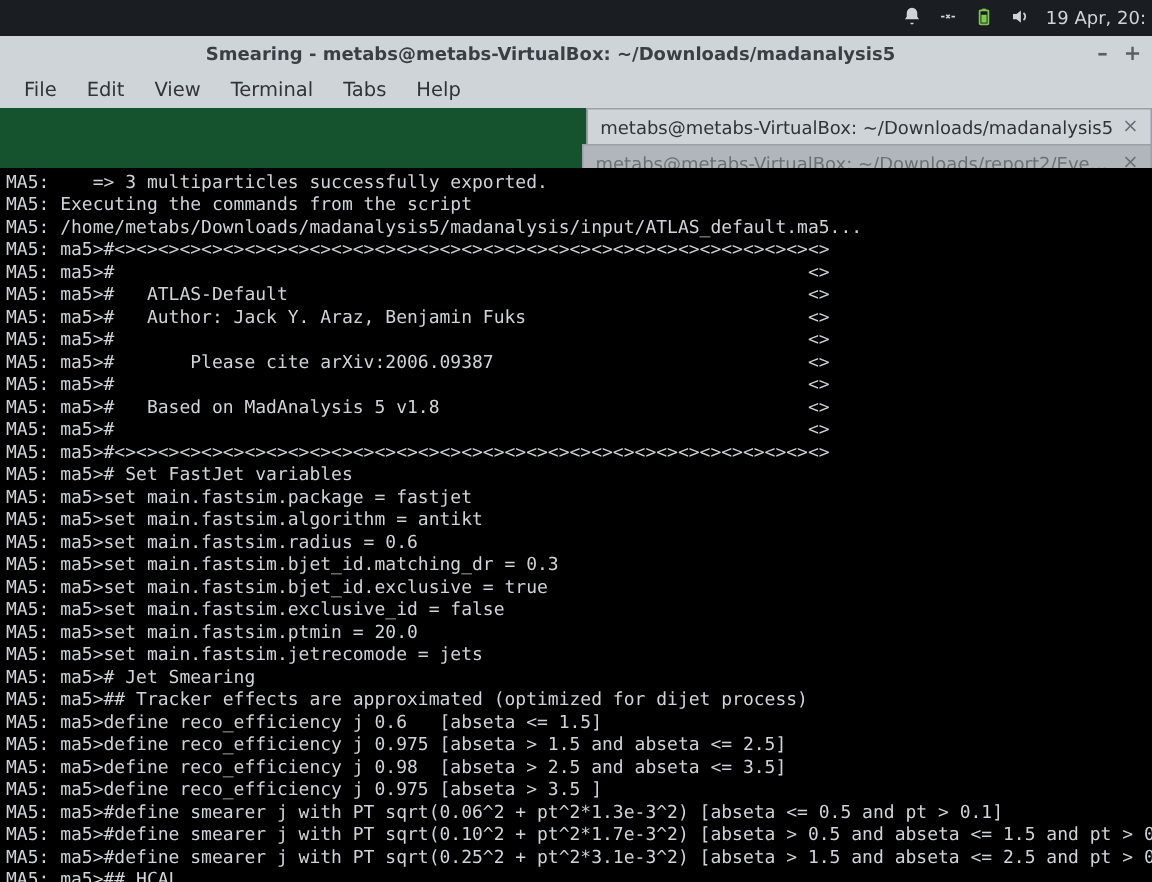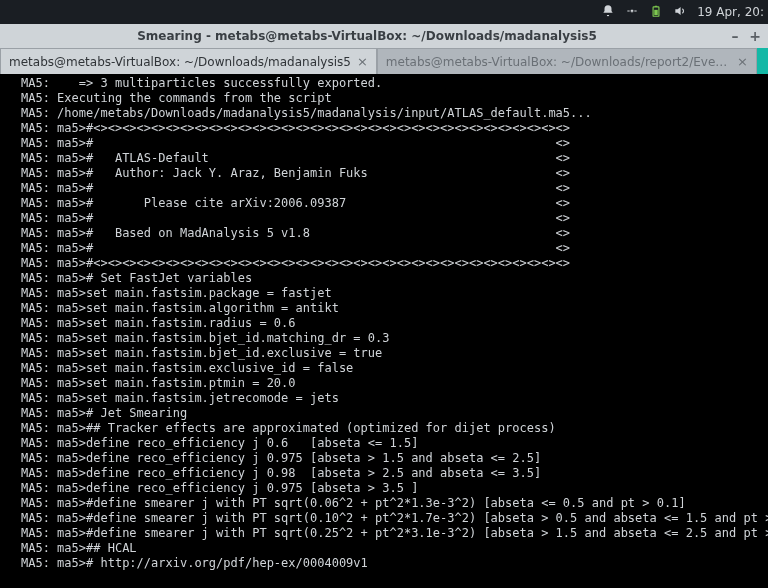--- a/index.html
+++ b/index.html
@@ -18,27 +18,27 @@
   
   .window { position: absolute; left:0; right:0; top:24px; bottom:0; background:#cfd4d8; display:flex; flex-direction:column; }
   .titlebar { height:24px; background:#cfd4d8; display:flex; align-items:center; padding:0 6px; color:#3a3f44; font-size:12px; font-weight:bold;}
   .titlebar-title{flex:1; text-align:center;}
   .titlebar-buttons{display:flex; gap:6px;}
   .tb-btn{width:14px;height:14px;color:#5a5f64;font-size:14px;line-height:14px;text-align:center;cursor:pointer;}
   
   .menubar { height:24px; background:#cfd4d8; display:flex; align-items:center; padding:0 8px; gap:4px; font-size:13px; color:#303438;}
   .menubar-item{padding:2px 8px; cursor:pointer;}
   
-  .tabbar { height:26px; background:#14b8a6; display:flex; align-items:flex-end;}
+  .tabbar { height:40px; background:#14532d; display:flex; align-items:flex-end;flex-direction:column;}
   .tab { height:26px; background:#cfd4d8; border:1px solid #9aa0a6; border-bottom:none; padding:4px 8px; font-size:12px; color:#303438; display:flex; align-items:center; gap:6px; max-width:380px; cursor:pointer;}
   .tab.inactive{background:#b0b6bc; color:#6a7076;}
   .tab-label{white-space:nowrap; overflow:hidden; text-overflow:ellipsis;}
   .tab-close{color:#6a7076;font-size:13px;}
   
-  .terminal-body { flex:1; background:#000; color:#d0d4d8; font-family:"DejaVu Sans Mono","Courier New",monospace; font-size:12px; line-height:15px; padding:2px 21px; white-space:pre; overflow:hidden;}
+  .terminal-body { flex:1; background:#000; color:#d0d4d8; font-family:"DejaVu Sans Mono","Courier New",monospace; font-size:12px; line-height:15px; padding:2px 4px; white-space:pre; overflow:hidden;}
   .terminal-line{white-space:pre;}
 </style>
 </head>
 <body>
 
 <div class="system-panel">
   <div class="sp-right">
     <span><svg viewBox="0 0 24 24">
           <path d="M12 2a6 6 0 00-6 6v4l-2 3h16l-2-3V8a6 6 0 00-6-6zM10 19a2 2 0 004 0"></path>
         </svg></span>
@@ -59,20 +59,28 @@
 </div>
 
 <div class="window">
   <div class="titlebar">
     <span class="titlebar-title">Smearing - metabs@metabs-VirtualBox: ~/Downloads/madanalysis5</span>
     <div class="titlebar-buttons">
       <span class="tb-btn">–</span>
       <span class="tb-btn">+</span>
     </div>
   </div>
+  <div class="menubar">
+    <span class="menubar-item">File</span>
+    <span class="menubar-item">Edit</span>
+    <span class="menubar-item">View</span>
+    <span class="menubar-item">Terminal</span>
+    <span class="menubar-item">Tabs</span>
+    <span class="menubar-item">Help</span>
+  </div>
   <div class="tabbar">
     <div class="tab">
       <span class="tab-label">metabs@metabs-VirtualBox: ~/Downloads/madanalysis5</span>
       <span class="tab-close">×</span>
     </div>
     <div class="tab inactive">
       <span class="tab-label">metabs@metabs-VirtualBox: ~/Downloads/report2/Events/r...</span>
       <span class="tab-close">×</span>
     </div>
   </div>

